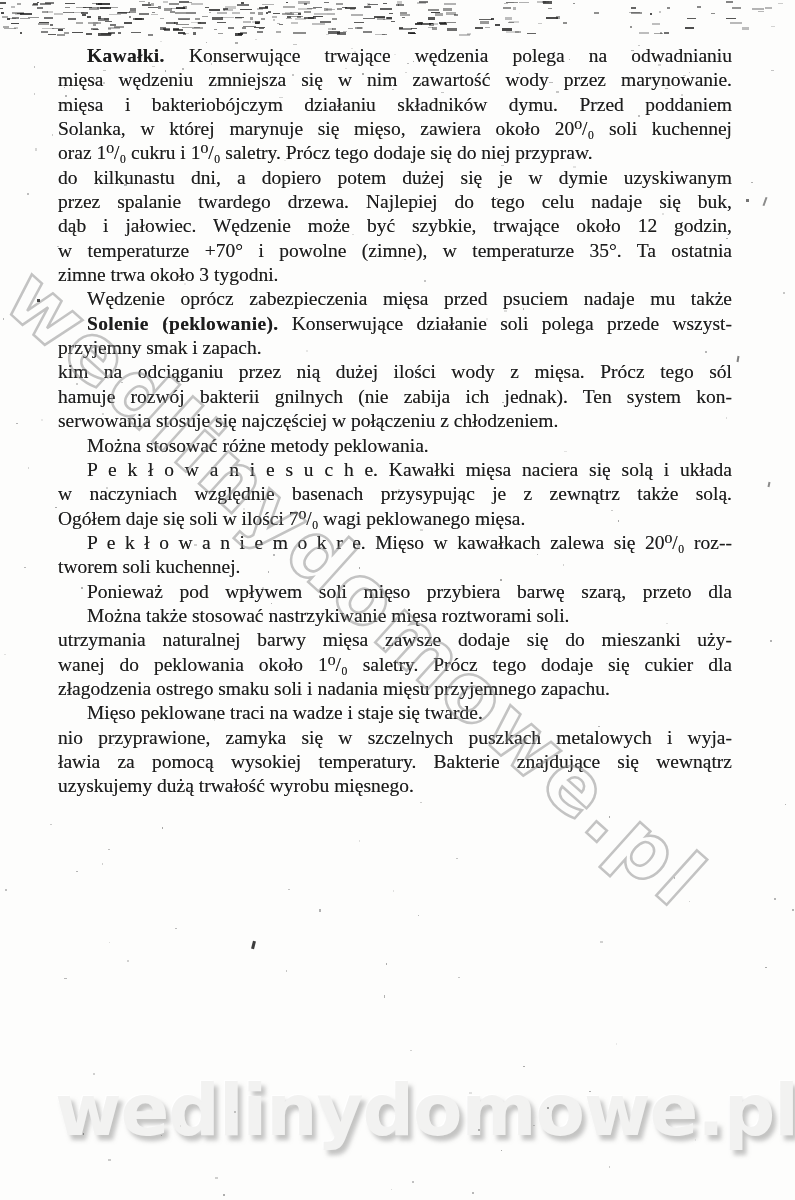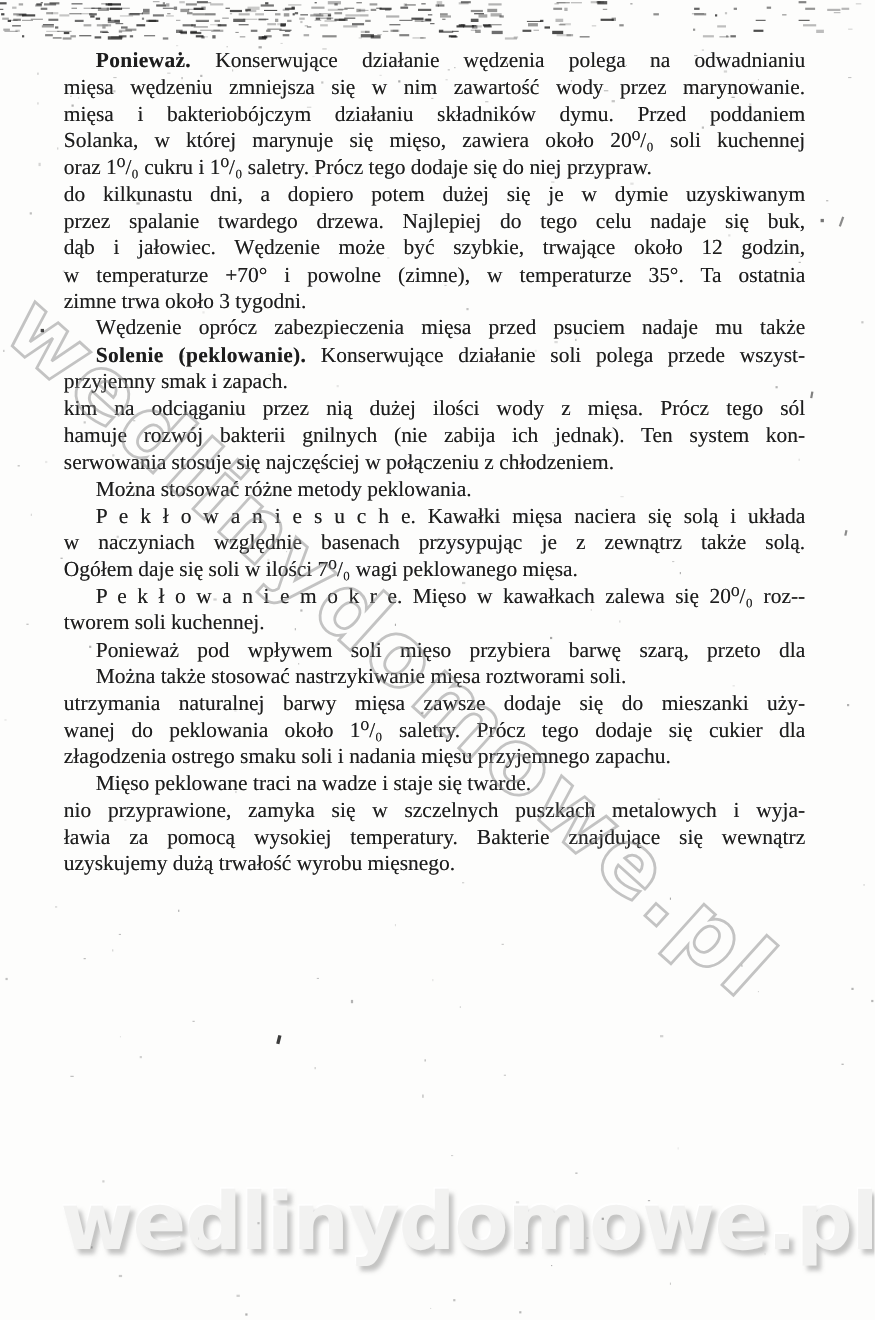--- a/index.html
+++ b/index.html
@@ -42,21 +42,21 @@
   .speck{position:absolute;background:#1a1a1a}
 </style>
 </head>
 <body>
 
 <div class="page">
 
   <div class="wm-bottom">wedlinydomowe.pl</div>
 
   <div class="text-block">
-      <div class="line indent"><span class="b">Ponieważ.</span><span> Konserwujące działanie wędzenia polega na odwadnianiu</span></div>
+      <div class="line indent"><span class="b">Kawałki.</span><span> Konserwujące trwające wędzenia polega na odwadnianiu</span></div>
       <div class="line"><span>mięsa wędzeniu zmniejsza się w nim zawartość wody przez marynowanie.</span></div>
       <div class="line"><span>mięsa i bakteriobójczym działaniu składników dymu. Przed poddaniem</span></div>
       <div class="line"><span>Solanka, w której marynuje się mięso, zawiera około 20⁰/₀ soli kuchennej</span></div>
       <div class="line last"><span>oraz 1⁰/₀ cukru i 1⁰/₀ saletry. Prócz tego dodaje się do niej przypraw.</span></div>
       <div class="line"><span>do kilkunastu dni, a dopiero potem dużej się je w dymie uzyskiwanym</span></div>
       <div class="line"><span>przez spalanie twardego drzewa. Najlepiej do tego celu nadaje się buk,</span></div>
       <div class="line"><span>dąb i jałowiec. Wędzenie może być szybkie, trwające około 12 godzin,</span></div>
       <div class="line"><span>w temperaturze +70° i powolne (zimne), w temperaturze 35°. Ta ostatnia</span></div>
       <div class="line last"><span>zimne trwa około 3 tygodni.</span></div>
       <div class="line indent"><span>Wędzenie oprócz zabezpieczenia mięsa przed psuciem nadaje mu także</span></div>

